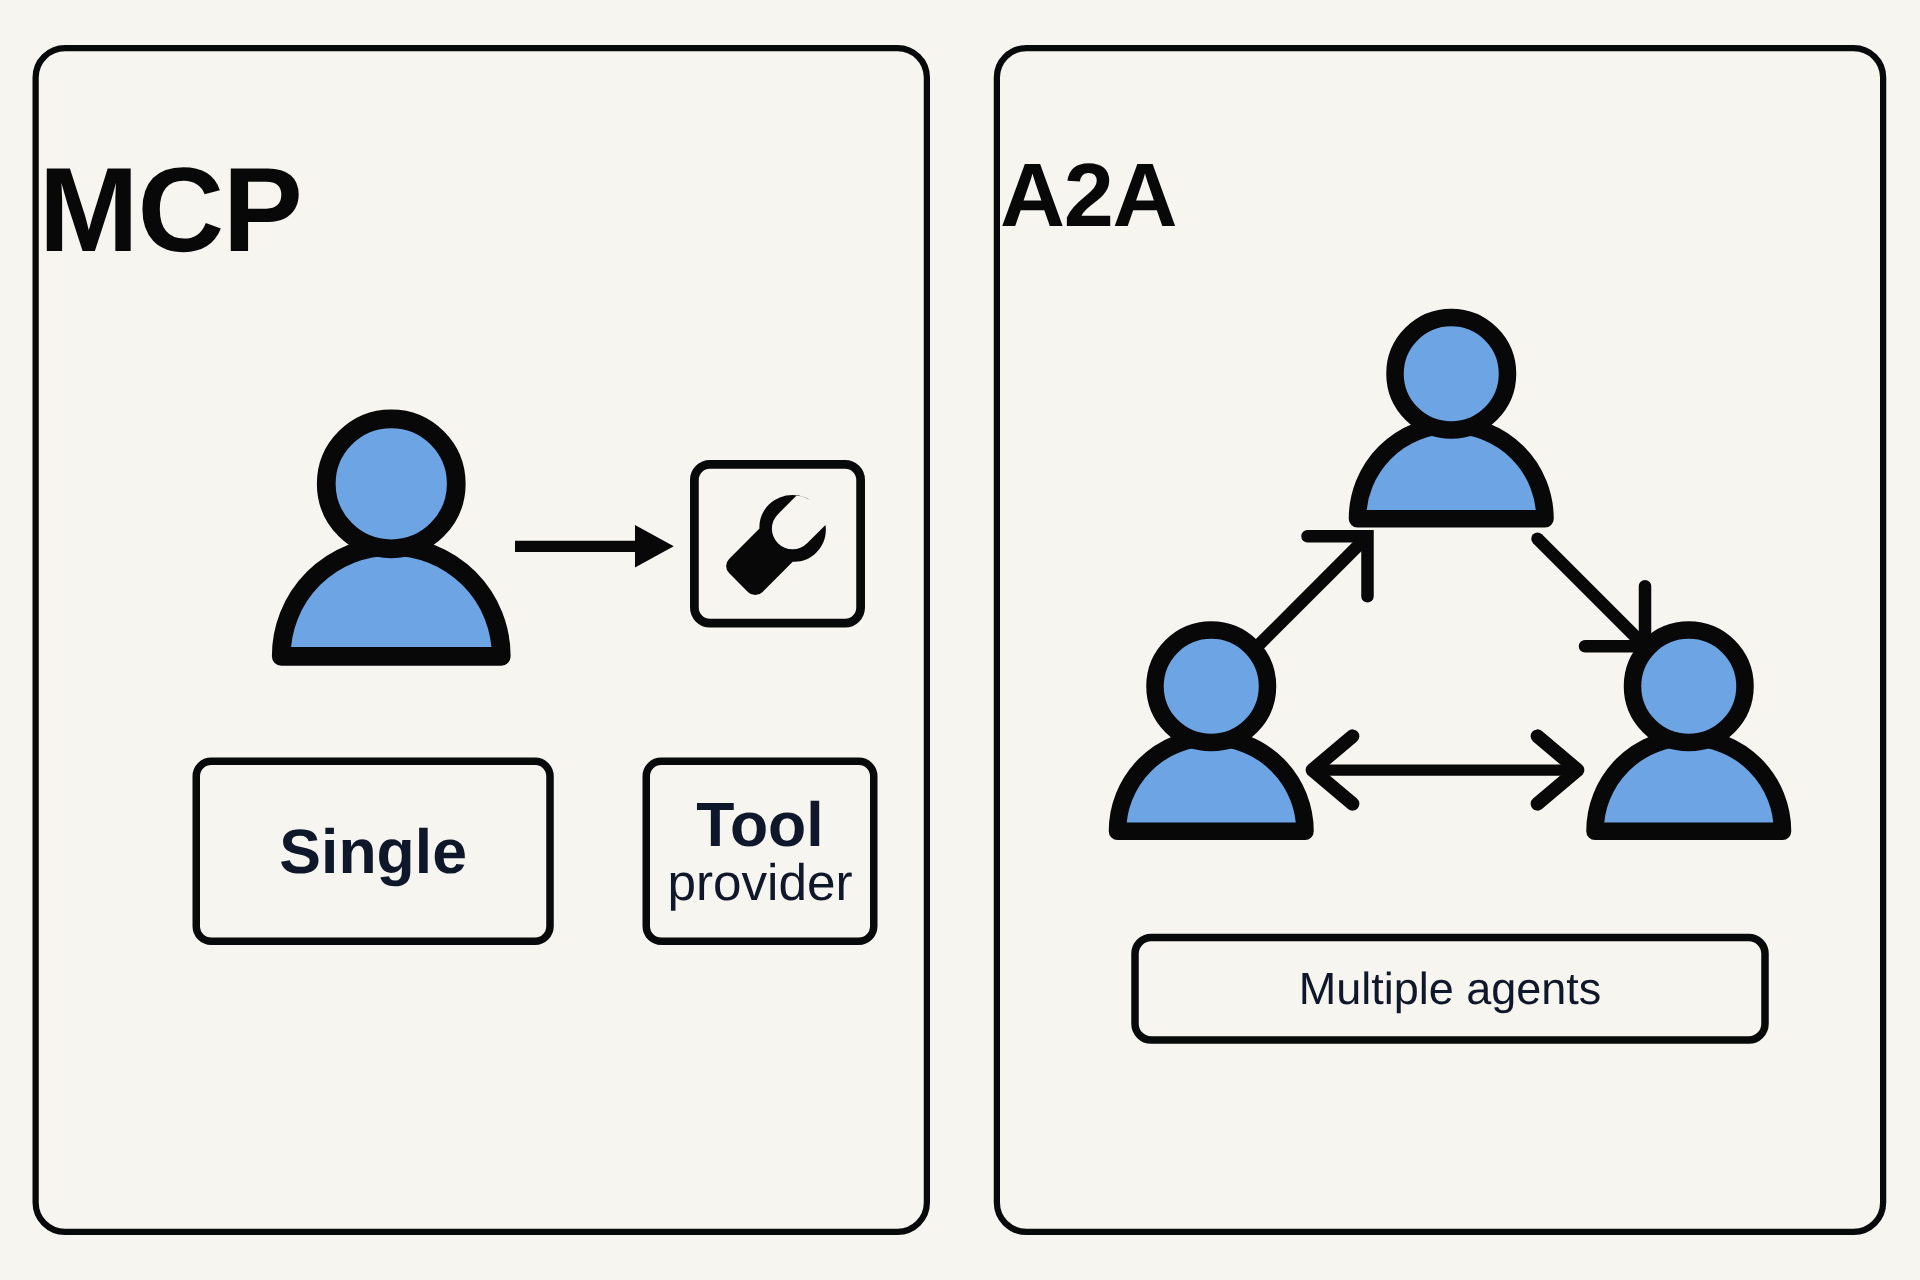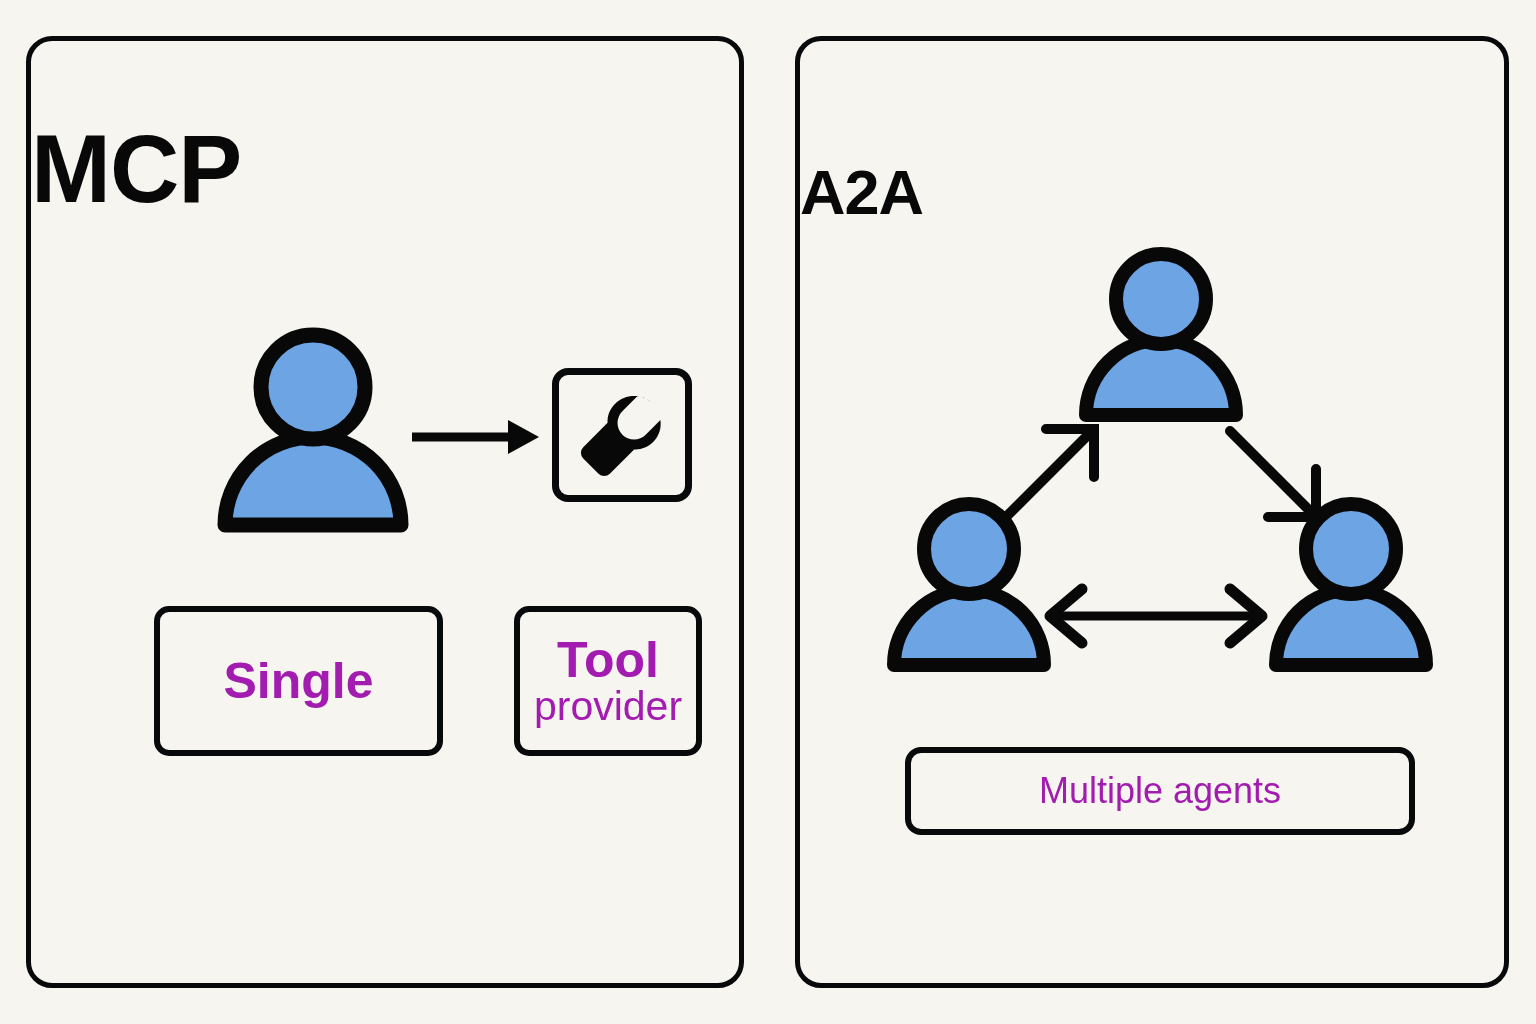--- a/index.html
+++ b/index.html
@@ -37,40 +37,40 @@
     left: 0;
     width: 100%;
     text-align: left;
     font-weight: 700;
     color: #080808;
     letter-spacing: -1px;
     line-height: 1;
     user-select: none;
   }
   #title-mcp { top: 80px; font-size: 96px; }
-  #title-a2a { top: 80px; font-size: 63px; margin-top: 40px; }
+  #title-a2a { top: 80px; font-size: 72px; }
 
   
   .person {
     position: absolute;
   }
   .person svg { display: block; overflow: visible; }
 
   
   .label-box {
     position: absolute;
     background: #f7f5f0;
     border: 6px solid #08090a;
     border-radius: 14px;
     box-sizing: border-box;
     display: flex;
     flex-direction: column;
     align-items: center;
     justify-content: center;
-    color: #a21caf;
+    color: #0f172a;
     line-height: 1.02;
     text-align: center;
     user-select: none;
   }
   #box-single-agent {
     left: 123px; top: 565px; width: 289px; height: 150px;
     font-size: 50px; font-weight: 700; border-radius: 15px;
   }
   #box-single-agent .ln { display: block; }
 

